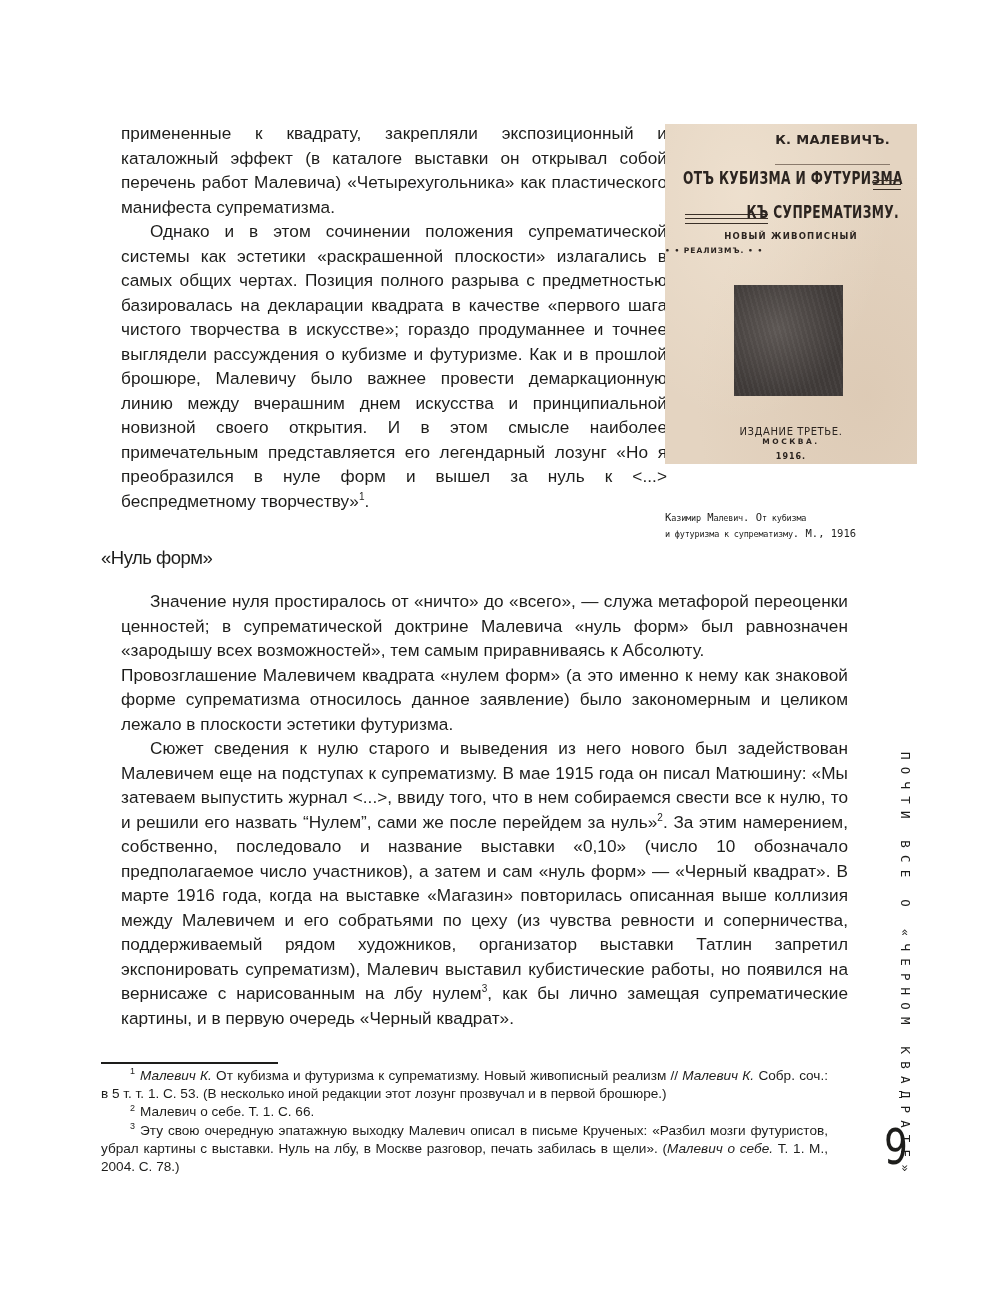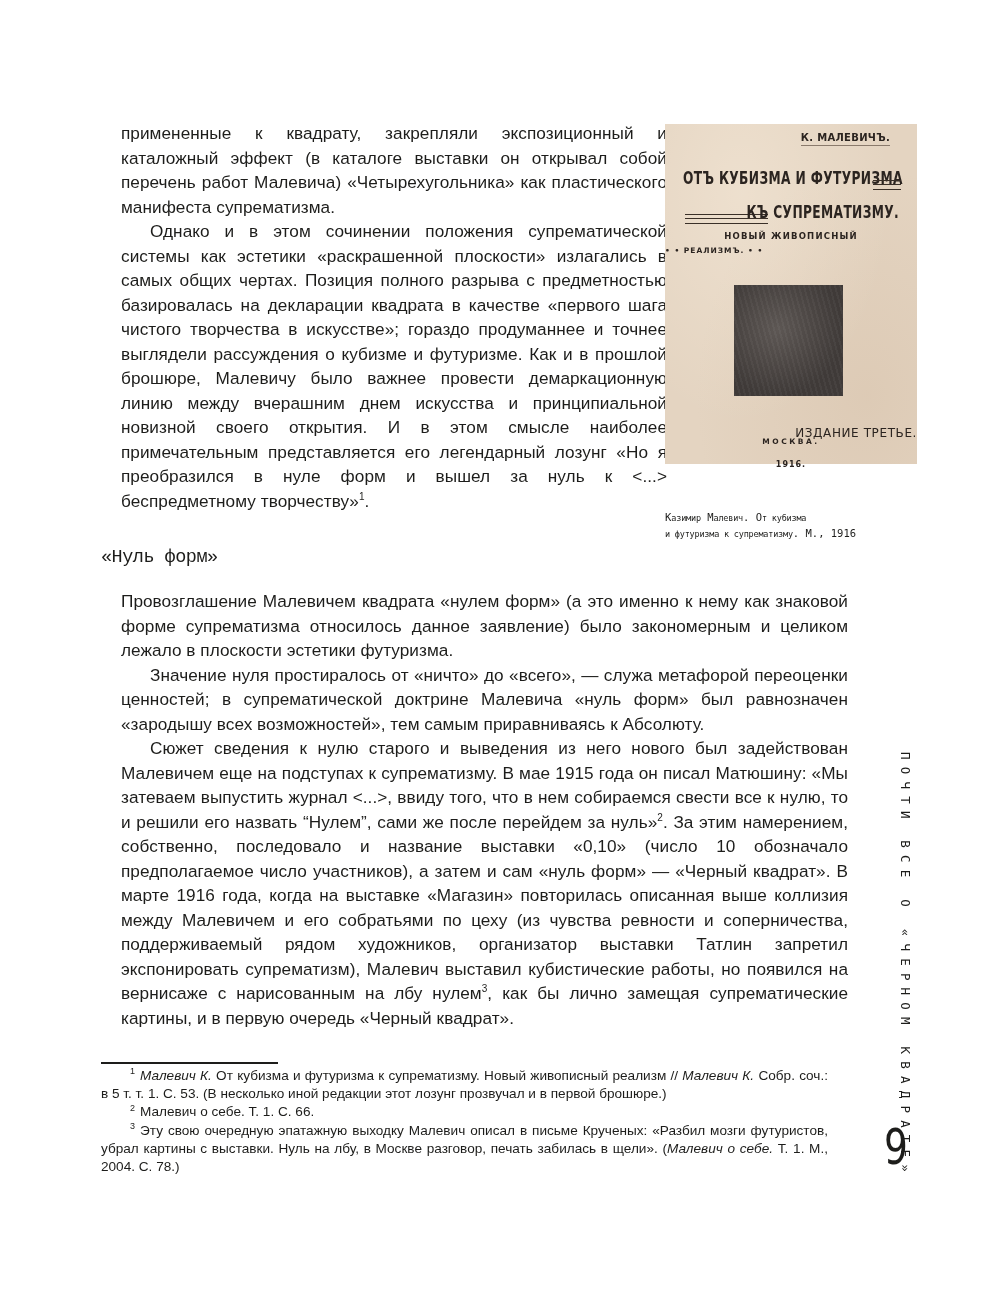--- a/index.html
+++ b/index.html
@@ -11,61 +11,61 @@
   .col { position: absolute; left: 101px; margin-left: 20px; }
   .p {
     font-size: 17.2px; line-height: 24.5px; text-align: justify; margin: 0;
     letter-spacing: 0.05px;
   }
   .p.indent { text-indent: 29px; }
   sup { font-size: 10px; line-height: 0; vertical-align: super; }
   .top-text { top: 121px; width: 546px; }
   .section-head {
     position: absolute; left: 101px; top: 547px;
-    font-family: Liberation Mono, monospace;
+    font-family: Liberation Sans, sans-serif;
     font-size: 18.5px; letter-spacing: -0.5px; color: #1d1d1b; margin: 0; font-weight: normal;
   }
   .main-text { top: 589px; width: 727px; }
   .fn-rule { position: absolute; left: 101px; top: 1062px; width: 177px; height: 2px; background: #1d1d1b; }
   .footnotes { position: absolute; left: 101px; top: 1067px; width: 727px; }
   .fn { font-size: 13.6px; line-height: 18.2px; text-align: justify; margin: 0; text-indent: 29px; }
   .fn i { font-style: italic; }
   .fnnum { font-size: 9px; vertical-align: super; line-height: 0; margin-right: 5px; }
 
   
   .figure { position: absolute; left: 665px; top: 124px; width: 252px; height: 340px;
     background: #e6d6c3; box-sizing: border-box; }
   .cover { position: absolute; inset: 0;
     background:
       radial-gradient(ellipse at 30% 20%, rgba(255,245,230,0.35), transparent 60%),
       radial-gradient(ellipse at 80% 80%, rgba(190,160,130,0.18), transparent 60%),
       #e4d4c1;
     font-family: "DejaVu Sans", sans-serif; color: #2b2420; }
-  .cv-author { position: absolute; right: 27px; top: 8px; font-size: 10px; font-weight: bold; letter-spacing: 0.3px;
-    border-bottom: 1px solid #8a7a6c; padding-bottom: 2px; }
+  .cv-author { position: absolute; right: 27px; top: 8px; font-size: 13px; font-weight: bold; letter-spacing: 0.3px;
+    border-bottom: 1px solid #8a7a6c; padding-bottom: 17px; }
   .cv-title1 { position: absolute; left: 18px; top: 44px; font-size: 17px; font-weight: bold;
     transform: scaleX(0.72); transform-origin: left; white-space: nowrap; letter-spacing: 0.5px; }
   .cv-title2 { position: absolute; right: 18px; top: 78px; font-size: 17px; font-weight: bold;
     transform: scaleX(0.72); transform-origin: right; white-space: nowrap; letter-spacing: 0.5px; }
   .cv-lines-r { position: absolute; left: 208px; top: 56px; width: 28px; height: 8px;
     border-top: 1.5px solid #3a3028; border-bottom: 1.5px solid #3a3028; }
   .cv-lines-r::after { content: ""; position: absolute; left: 0; right: 0; top: 2.5px; height: 1.5px; background: #3a3028; }
   .cv-lines-l { position: absolute; left: 20px; top: 90px; width: 83px; height: 8px;
     border-top: 1.5px solid #3a3028; border-bottom: 1.5px solid #3a3028; }
   .cv-lines-l::after { content: ""; position: absolute; left: 0; right: 0; top: 2.5px; height: 1.5px; background: #3a3028; }
   .cv-sub1 { position: absolute; left: 0; right: 0; top: 107px; text-align: center; font-size: 8.5px; font-weight: bold; letter-spacing: 1.2px; }
   .cv-sub2 { position: absolute; left: 0; right: 0; top: 122px; text-align: left; font-size: 7.5px; font-weight: bold; letter-spacing: 1px; }
   .cv-square { position: absolute; left: 69px; top: 161px; width: 109px; height: 111px;
     background:
       repeating-linear-gradient(75deg, rgba(255,255,255,0.04) 0 2px, transparent 2px 5px),
       radial-gradient(ellipse at 40% 40%, #5d5754, #3f3a38 70%);
   }
-  .cv-ed { position: absolute; left: 0; right: 0; top: 302px; text-align: right; font-size: 12px; letter-spacing: 0.6px; }
+  .cv-ed { position: absolute; left: 0; right: 0; top: 302px; text-align: center; font-size: 10px; letter-spacing: 0.6px; }
   .cv-city { position: absolute; left: 0; right: 0; top: 313px; text-align: center; font-size: 7.5px; letter-spacing: 2.5px; font-weight: bold; }
-  .cv-year { position: absolute; left: 0; right: 0; top: 328px; text-align: center; font-size: 8px; letter-spacing: 1px; font-weight: bold; margin-top: 8px; }
+  .cv-year { position: absolute; left: 0; right: 0; top: 328px; text-align: center; font-size: 8px; letter-spacing: 1px; font-weight: bold; }
   .caption { position: absolute; left: 665px; top: 478px; width: 260px;
     font-family: "DejaVu Sans Mono", "Liberation Mono", monospace; font-size: 10.5px; line-height: 14.5px; color: #1d1d1b; margin-top: 32px; }
   .caption .sc { font-size: 8.5px; letter-spacing: -0.2px; }
 
   
   .running-head { position: absolute; left: 897px; top: 752px; width: 16px;
     writing-mode: vertical-rl; font-family: "DejaVu Sans Mono", "Liberation Mono", monospace;
     font-size: 12.5px; letter-spacing: 7.2px; color: #1d1d1b; white-space: nowrap; }
   .page-number { position: absolute; left: 884px; top: 1117px;
     font-family: "DejaVu Sans", sans-serif; font-size: 50px; line-height: 60px; color: #1d1d1b;
@@ -95,22 +95,22 @@
   </div>
 </div>
 <div class="caption">
   <div><span>К</span><span class="sc">азимир</span> <span>М</span><span class="sc">алевич</span>. <span>О</span><span class="sc">т кубизма</span></div>
   <div><span class="sc">и футуризма к супрематизму</span><span>. М., 1916</span></div>
 </div>
 
 <h2 class="section-head">«Нуль форм»</h2>
 
 <div class="col main-text">
+  <p class="p indent">Значение нуля простиралось от «ничто» до «всего», — служа метафорой переоценки ценностей; в супрематической доктрине Малевича «нуль форм» был равнозначен «зародышу всех возможностей», тем самым приравниваясь к Абсолюту.</p>
   <p class="p">Провозглашение Малевичем квадрата «нулем форм» (а это именно к нему как знаковой форме супрематизма относилось данное заявление) было закономерным и целиком лежало в плоскости эстетики футуризма.</p>
-  <p class="p indent">Значение нуля простиралось от «ничто» до «всего», — служа метафорой переоценки ценностей; в супрематической доктрине Малевича «нуль форм» был равнозначен «зародышу всех возможностей», тем самым приравниваясь к Абсолюту.</p>
   <p class="p indent"><span>Сюжет сведения к нулю старого и выведения из него нового был задействован Малевичем еще на подступах к супрематизму. В мае 1915 года он писал Матюшину: «Мы затеваем выпустить журнал &lt;...&gt;, ввиду того, что в нем собираемся свести все к нулю, то и решили его назвать “Нулем”, сами же после перейдем за нуль»</span><sup>2</sup><span>. За этим намерением, собственно, последовало и название выставки «0,10» (число 10 обозначало предполагаемое число участников), а затем и сам «нуль форм» — «Черный квадрат». В марте 1916 года, когда на выставке «Магазин» повторилась описанная выше коллизия между Малевичем и его собратьями по цеху (из чувства ревности и соперничества, поддерживаемый рядом художников, организатор выставки Татлин запретил экспонировать супрематизм), Малевич выставил кубистические работы, но появился на вернисаже с нарисованным на лбу нулем</span><sup>3</sup><span>, как бы лично замещая супрематические картины, и в первую очередь «Черный квадрат».</span></p>
 </div>
 
 <div class="fn-rule"></div>
 <div class="footnotes">
   <p class="fn"><span class="fnnum">1</span><i>Малевич К.</i><span> От кубизма и футуризма к супрематизму. Новый живописный реализм // </span><i>Малевич К.</i><span> Собр. соч.: в 5 т. т. 1. С. 53. (В несколько иной редакции этот лозунг прозвучал и в первой брошюре.)</span></p>
   <p class="fn"><span class="fnnum">2</span><span>Малевич о себе. Т. 1. С. 66.</span></p>
   <p class="fn"><span class="fnnum">3</span><span>Эту свою очередную эпатажную выходку Малевич описал в письме Крученых: «Разбил мозги футуристов, убрал картины с выставки. Нуль на лбу, в Москве разговор, печать забилась в щели». (</span><i>Малевич о себе.</i><span> Т. 1. М., 2004. С. 78.)</span></p>
 </div>
 

